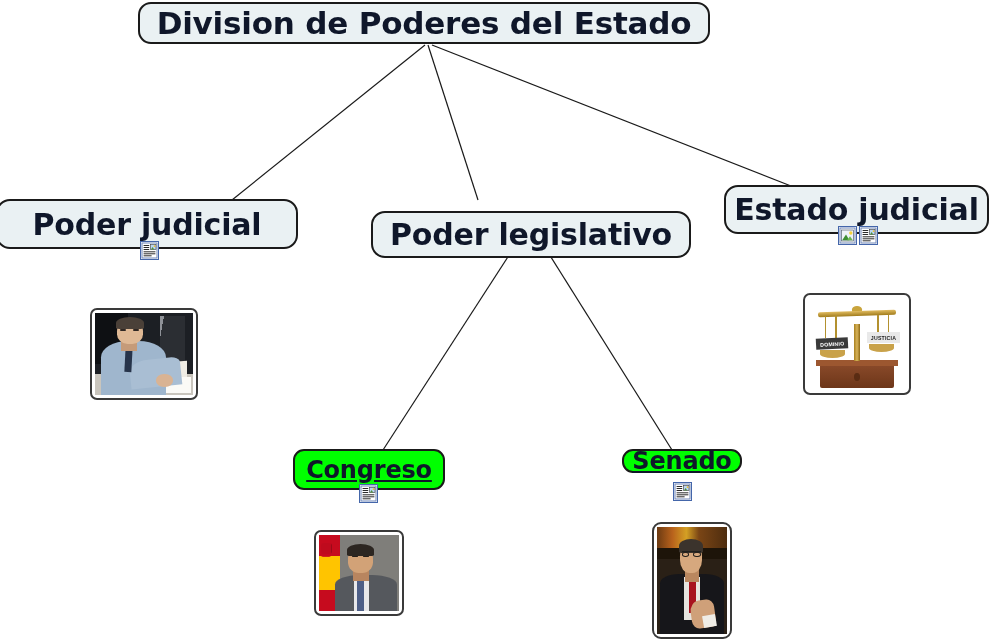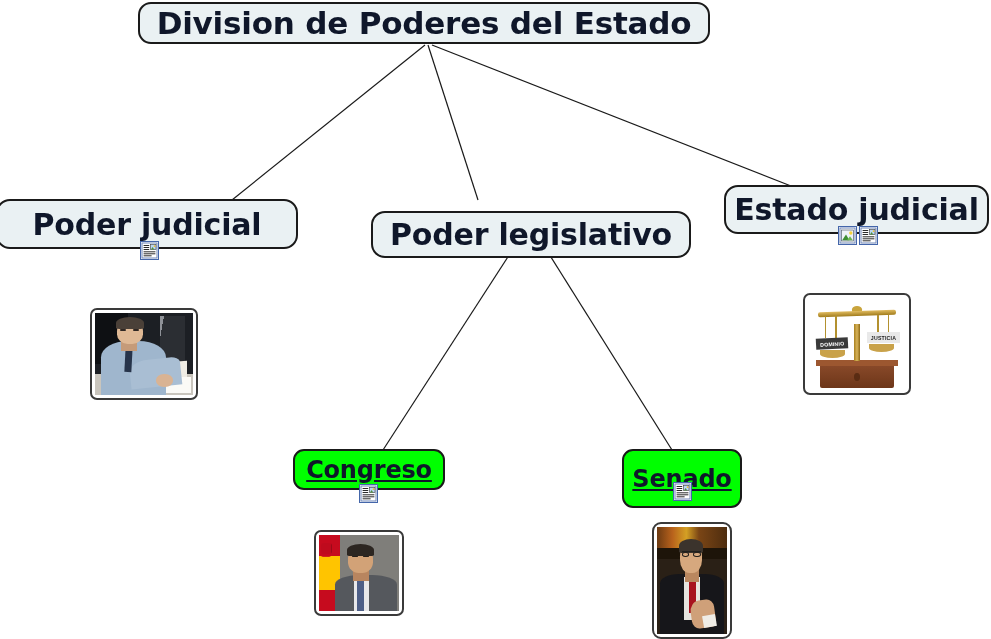--- a/index.html
+++ b/index.html
@@ -77,21 +77,21 @@
     font-size: 30px;
     border-radius: 14px;
   }
   #node-congreso {
     left: 293px; top: 449px;
     width: 152px; height: 41px;
     font-size: 24px;
   }
   #node-senado {
     left: 622px; top: 449px;
-    width: 120px; height: 59px;
+    width: 120px; height: 24px;
     font-size: 24px;
   }
 
   
   .icon-strip {
     position: absolute;
     display: flex;
     gap: 2px;
     align-items: center;
   }

